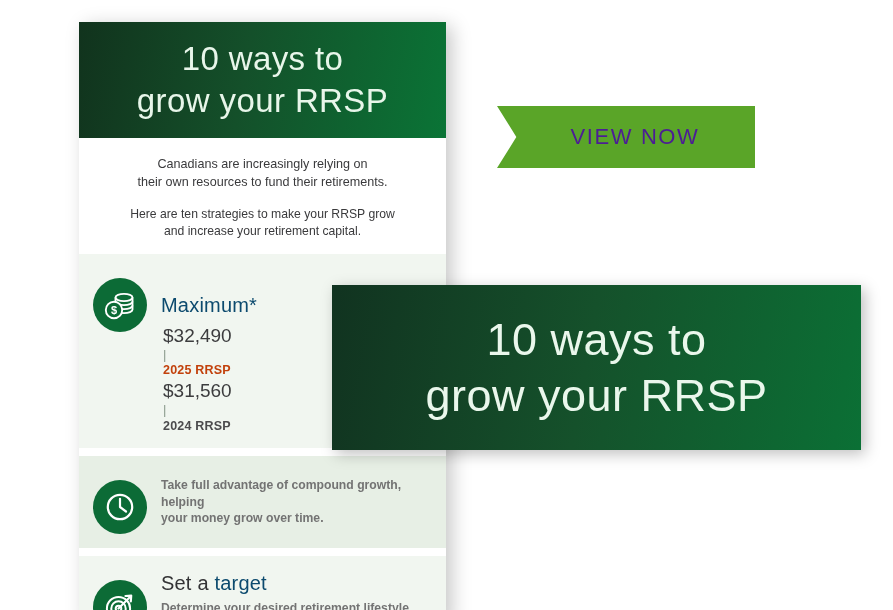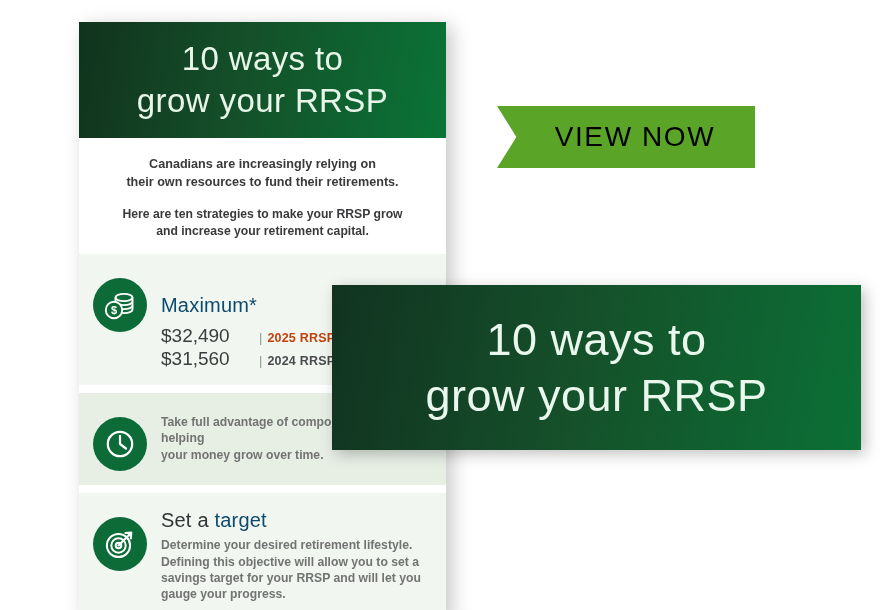--- a/index.html
+++ b/index.html
@@ -46,21 +46,21 @@
 
   #intro-block {
     padding: 18px 28px 14px 28px;
     text-align: center;
   }
   #intro-block p {
     margin: 0;
     color: #3a3a3c;
     font-size: 12.6px;
     line-height: 1.42;
-    font-weight: 700;
+    font-weight: 400;
     white-space: pre-line;
   }
   #intro-block p.second {
     margin-top: 14px;
     font-size: 12.2px;
   }
 
   .tip-card {
     display: flex;
     align-items: flex-start;
@@ -94,20 +94,21 @@
     color: #333335;
     letter-spacing: 0.2px;
   }
   .tip-heading .accent { color: #0c4a6e; margin-top: 16px; }
 
   .tip-amounts { margin-top: 7px; }
   .amount-row {
     display: flex;
     align-items: baseline;
     line-height: 1.24;
+    flex-direction: column;
   }
   .amount-value {
     font-size: 19px;
     color: #3c3c3e;
     font-weight: 400;
     min-width: 96px;
   }
   .amount-sep { color: #8a9a8c; font-size: 13px; margin: 0 5px 0 2px; }
   .amount-label { font-size: 12.5px; font-weight: 600; letter-spacing: 0.2px; }
   .amount-label.light { color: #c2410c; }
@@ -123,22 +124,22 @@
   }
 
   
   #view-now-button {
     position: absolute;
     left: 497px;
     top: 106px;
     width: 258px;
     height: 62px;
     background: #5aa528;
-    color: #000000;
-    font-size: 28px;
+    color: #4c1d95;
+    font-size: 22px;
     font-weight: 400;
     letter-spacing: 1.6px;
     display: flex;
     align-items: center;
     justify-content: center;
     padding-left: 18px;
     box-sizing: border-box;
     cursor: pointer;
     clip-path: polygon(0% 0%, 100% 0%, 100% 100%, 0% 100%, 7.5% 50%);
     filter: drop-shadow(3px 3px 7px rgba(0,0,0,0.25));

